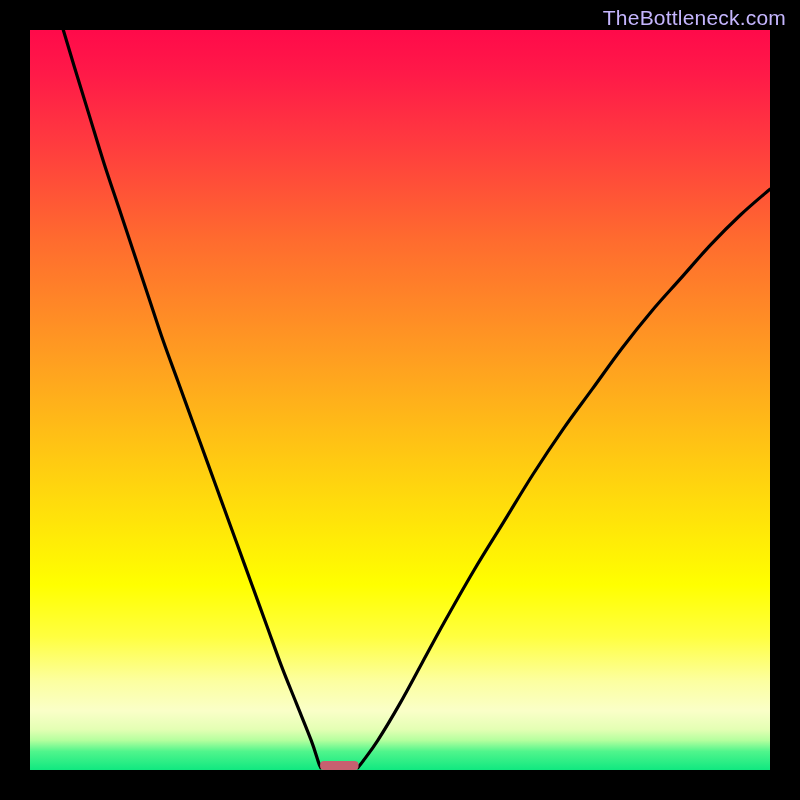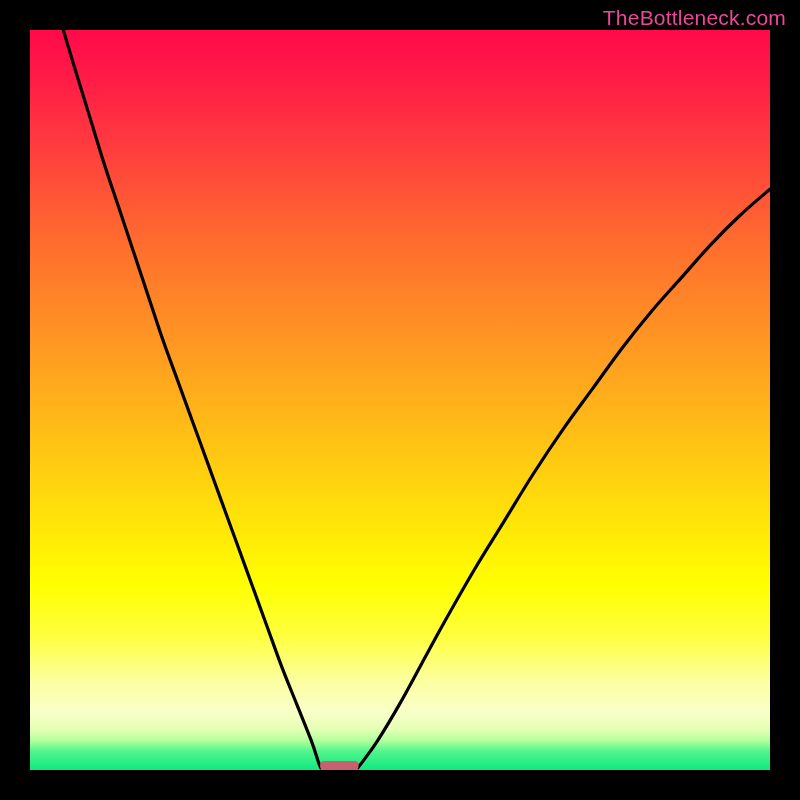--- a/index.html
+++ b/index.html
@@ -58,21 +58,21 @@
     stroke-linecap: round;
   }
   .bar {
     fill: #c76070;
     stroke: none;
   }
   .watermark {
     position: absolute;
     top: 6px;
     right: 14px;
-    color: #ec4899;
+    color: #c4b5fd;
     font-size: 21px;
     letter-spacing: 0.2px;
     font-weight: 400;
     user-select: none;
   }
 </style>
 </head>
 <body>
 
 <div class="watermark">TheBottleneck.com</div>

